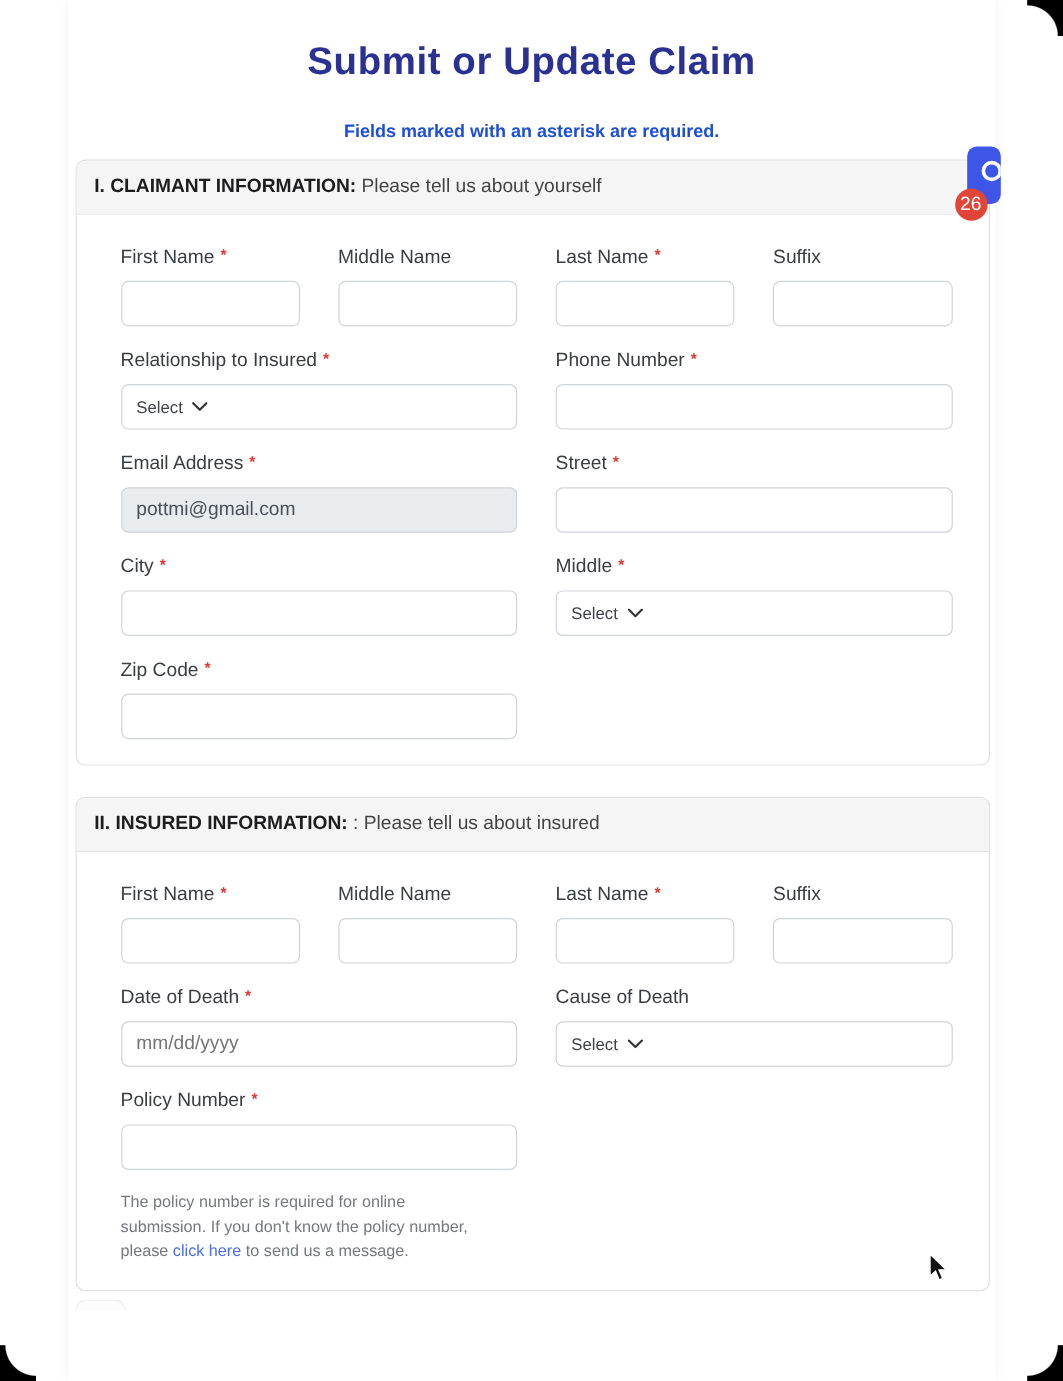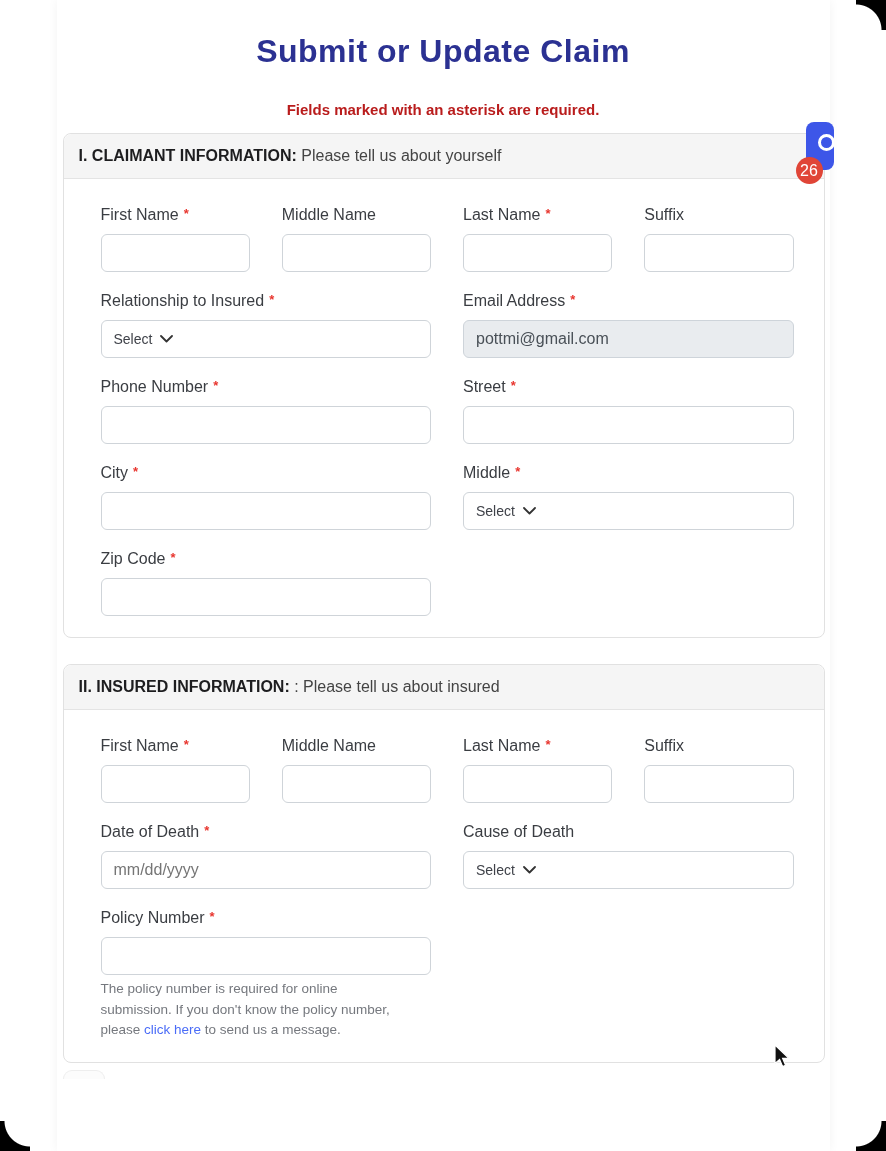--- a/index.html
+++ b/index.html
@@ -31,21 +31,21 @@
     line-height: 50px;
     font-weight: 800;
     letter-spacing: 0.5px;
     color: #2b3192;
   }
   .page-subtitle {
     margin-top: 25px;
     text-align: center;
     font-size: 15px;
     font-weight: 700;
-    color: #b91c1c;
+    color: #1d4ed8;
   }
   .card {
     margin: 15px 5px 0 6px;
     border: 1px solid #e1e1e1;
     border-radius: 8px;
     background: #fff;
   }
   .card + .card { margin-top: 26px; }
   .card-header {
     background: #f5f5f5;
@@ -90,21 +90,21 @@
     border-radius: 6px;
     background: #fff;
     font-size: 14px;
     color: #3f4249;
     padding: 0 12px;
     display: flex; align-items: center; justify-content: flex-start;
     cursor: pointer;
   }
   .chevron { flex: 0 0 auto; margin-left: 8px; display: flex; }
   .help-text {
-    margin-top: 4px;
+    margin-top: 17px;
     max-width: 305px;
     font-size: 13.5px;
     line-height: 20.5px;
     color: #75787e;
   }
   .help-link { color: #4a6cf7; text-decoration: none; cursor: pointer; }
 
   .chat-button {
     position: absolute;
     top: 122px; left: 749px; 
@@ -181,27 +181,27 @@
             <div class="select-box">
               <span>Select</span>
               <span class="chevron">
                   <svg width="13" height="8" viewBox="0 0 13 8">
                     <polyline points="1,1 6.5,6.5 12,1" fill="none" stroke="#333" stroke-width="1.8" stroke-linecap="round" stroke-linejoin="round"></polyline>
                   </svg>
                 </span>
             </div>
           </div>
           <div class="field span2">
+            <label class="field-label"><span>Phone Number</span><span class="asterisk">*</span></label>
+            <input class="text-input" type="text" value="" style="">
+          </div>
+
+          <div class="field span2">
             <label class="field-label"><span>Email Address</span><span class="asterisk">*</span></label>
             <input class="text-input readonly" type="text" readonly="" value="pottmi@gmail.com" style="">
-          </div>
-
-          <div class="field span2">
-            <label class="field-label"><span>Phone Number</span><span class="asterisk">*</span></label>
-            <input class="text-input" type="text" value="" style="">
           </div>
           <div class="field span2">
             <label class="field-label"><span>Street</span><span class="asterisk">*</span></label>
             <input class="text-input" type="text" value="" style="">
           </div>
 
           <div class="field span2">
             <label class="field-label"><span>City</span><span class="asterisk">*</span></label>
             <input class="text-input" type="text" value="" style="">
           </div>

